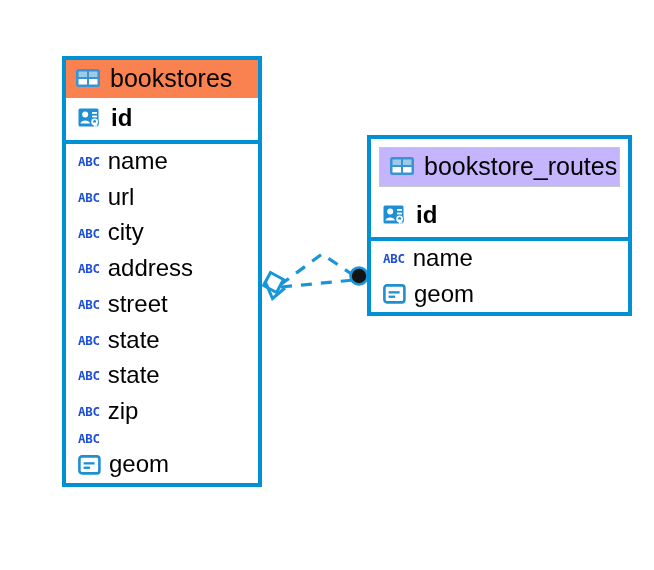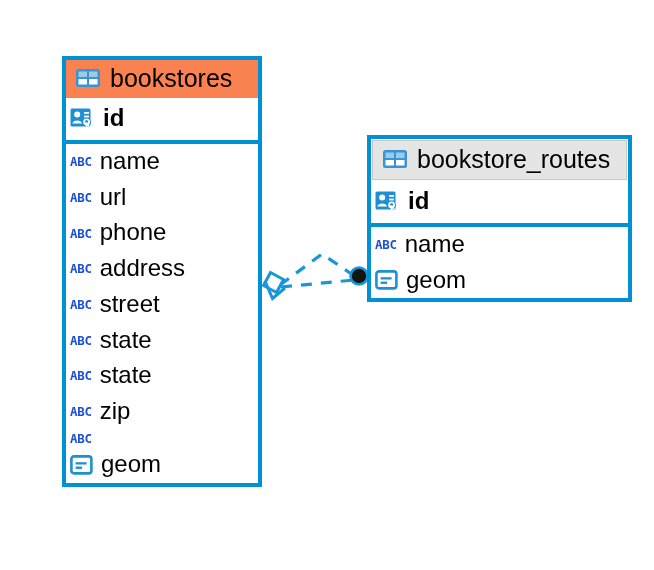--- a/index.html
+++ b/index.html
@@ -45,34 +45,34 @@
     gap: 9px;
     padding: 5px 10px 7px 9px;
     font-size: 25px;
     color: #000000;
     white-space: nowrap;
     line-height: 1.05;
   }
 
   .entity-header.accent-orange { background: #fa8251; }
   .entity-header.accent-gray {
-    background: #e5e5e5;
+    background: #c4b5fd;
     border: 1px solid #c8c8c8;
-    margin: 1px;
+    margin: 8px;
   }
 
   .pk-divider { height: 4px; background: #0090d4; }
 
   .field-list { padding: 0; }
 
   .field-row {
     display: flex;
     align-items: center;
     gap: 8px;
-    padding: 2px 10px 3px 4px;
+    padding: 2px 10px 3px 12px;
     font-size: 24px;
     color: #000000;
     white-space: nowrap;
     line-height: 1.28;
   }
 
   .field-row.pk { font-weight: bold; padding-top: 5px; padding-bottom: 6px; }
 
   .field-label { display: inline-block; }
 
@@ -171,21 +171,21 @@
         <span class="field-label">name</span>
       </div>
 
       <div class="field-row">
         <span class="icon-abc">ABC</span>
         <span class="field-label">url</span>
       </div>
 
       <div class="field-row">
         <span class="icon-abc">ABC</span>
-        <span class="field-label">phone</span>
+        <span class="field-label">city</span>
       </div>
 
       <div class="field-row">
         <span class="icon-abc">ABC</span>
         <span class="field-label">address</span>
       </div>
 
       <div class="field-row">
         <span class="icon-abc">ABC</span>
         <span class="field-label">street</span>

